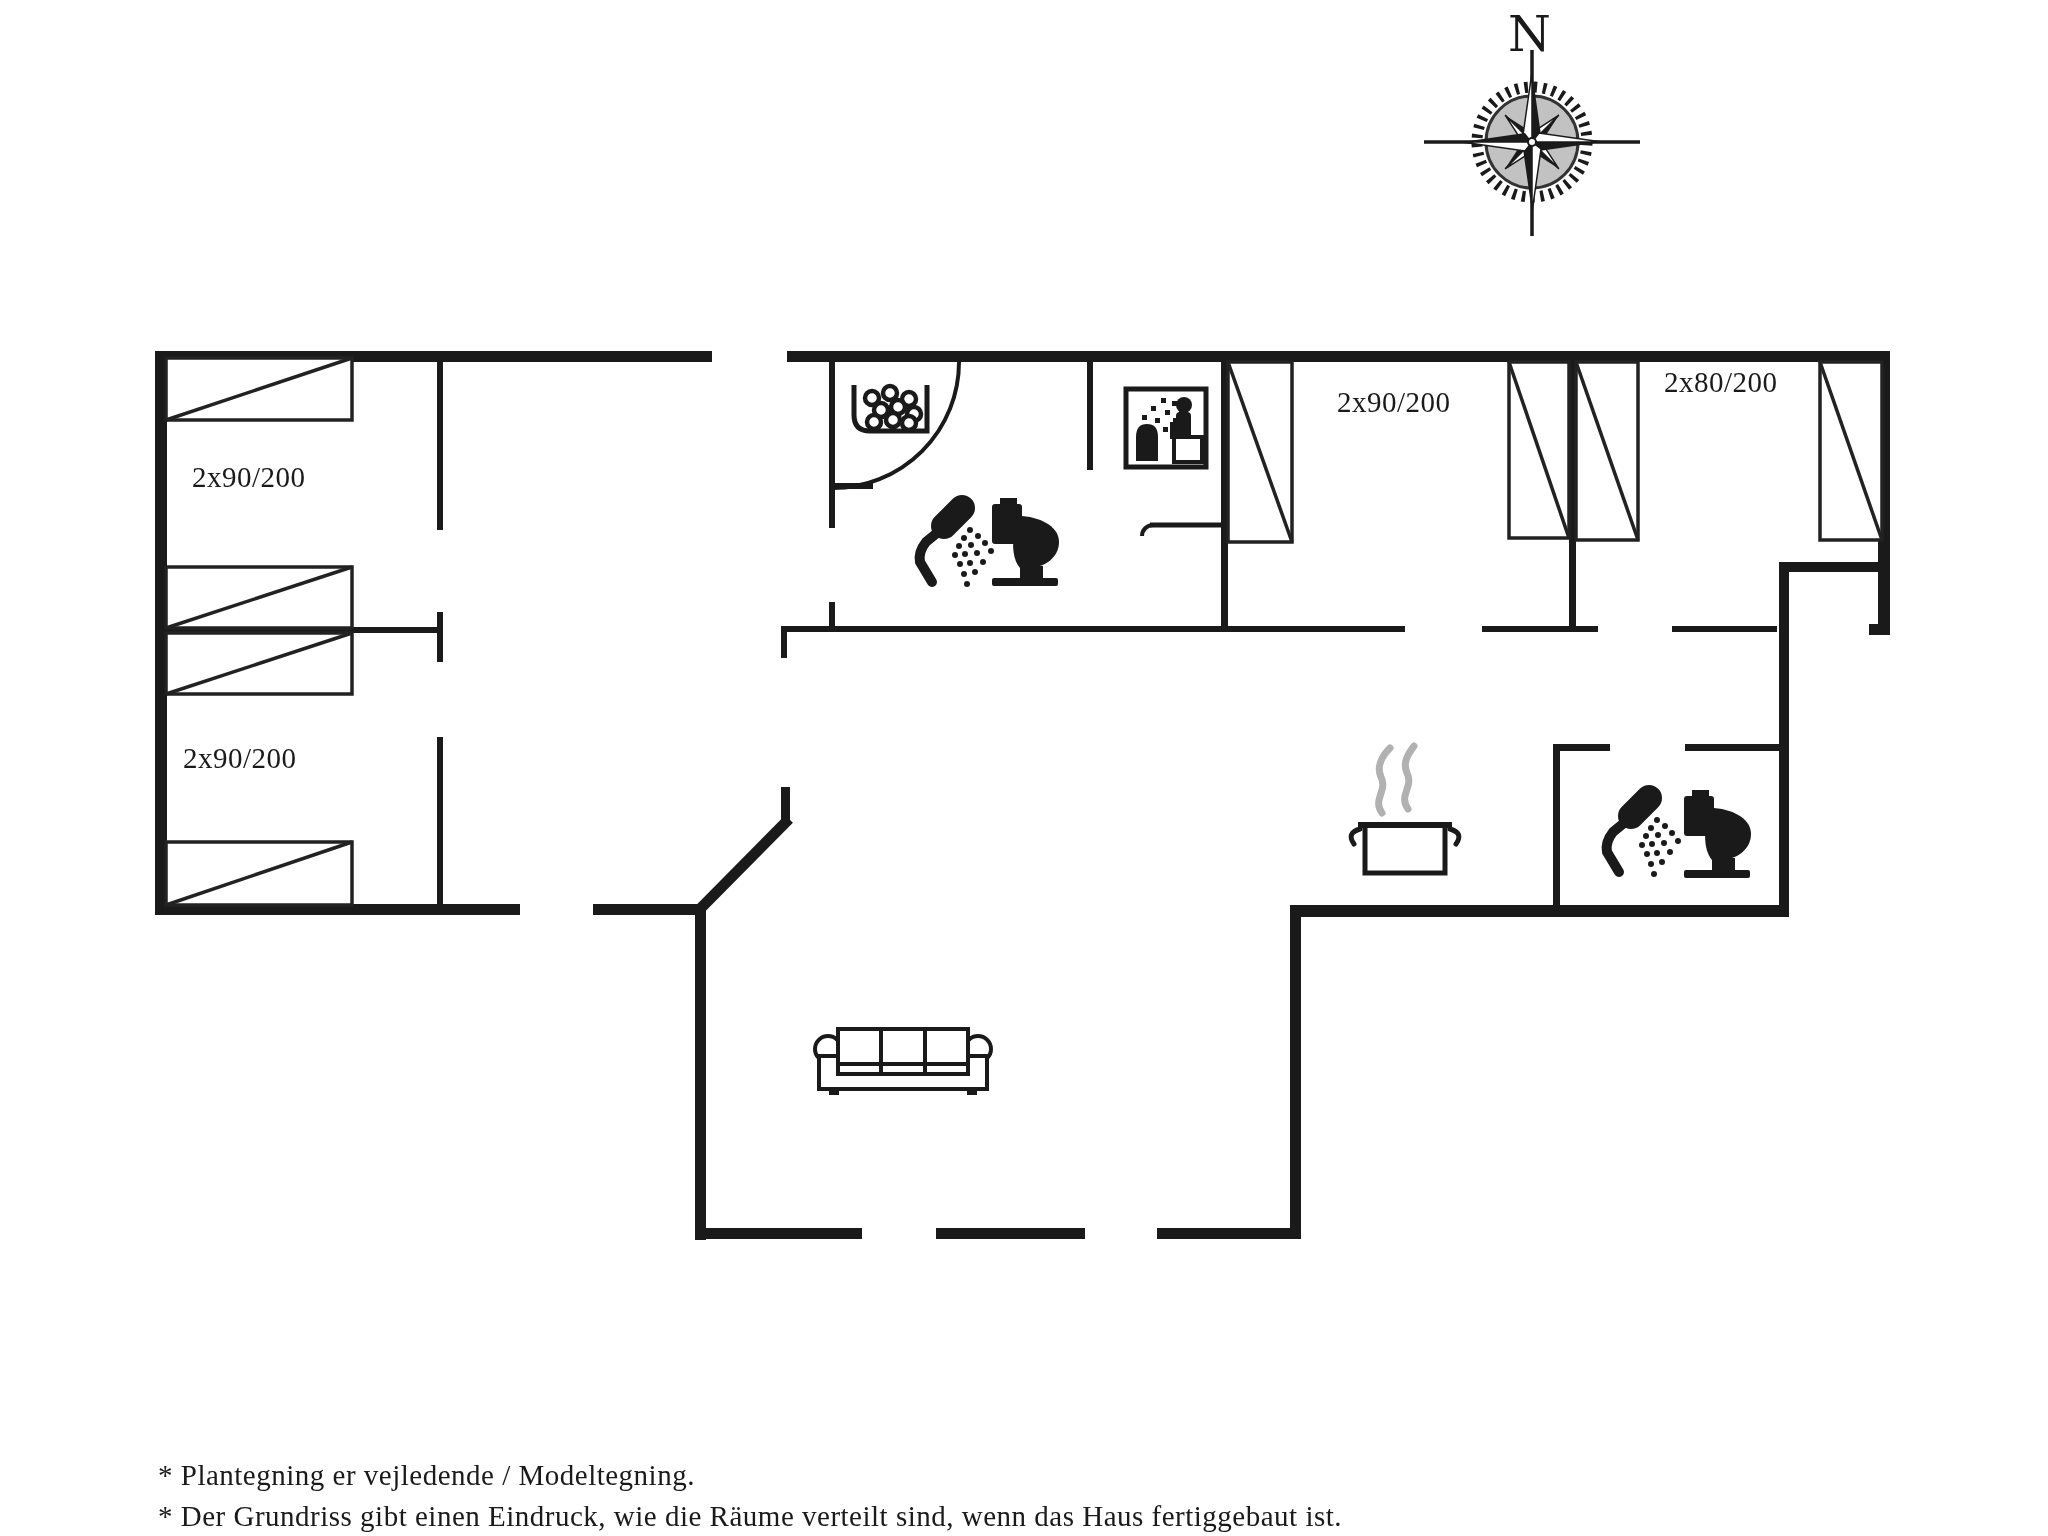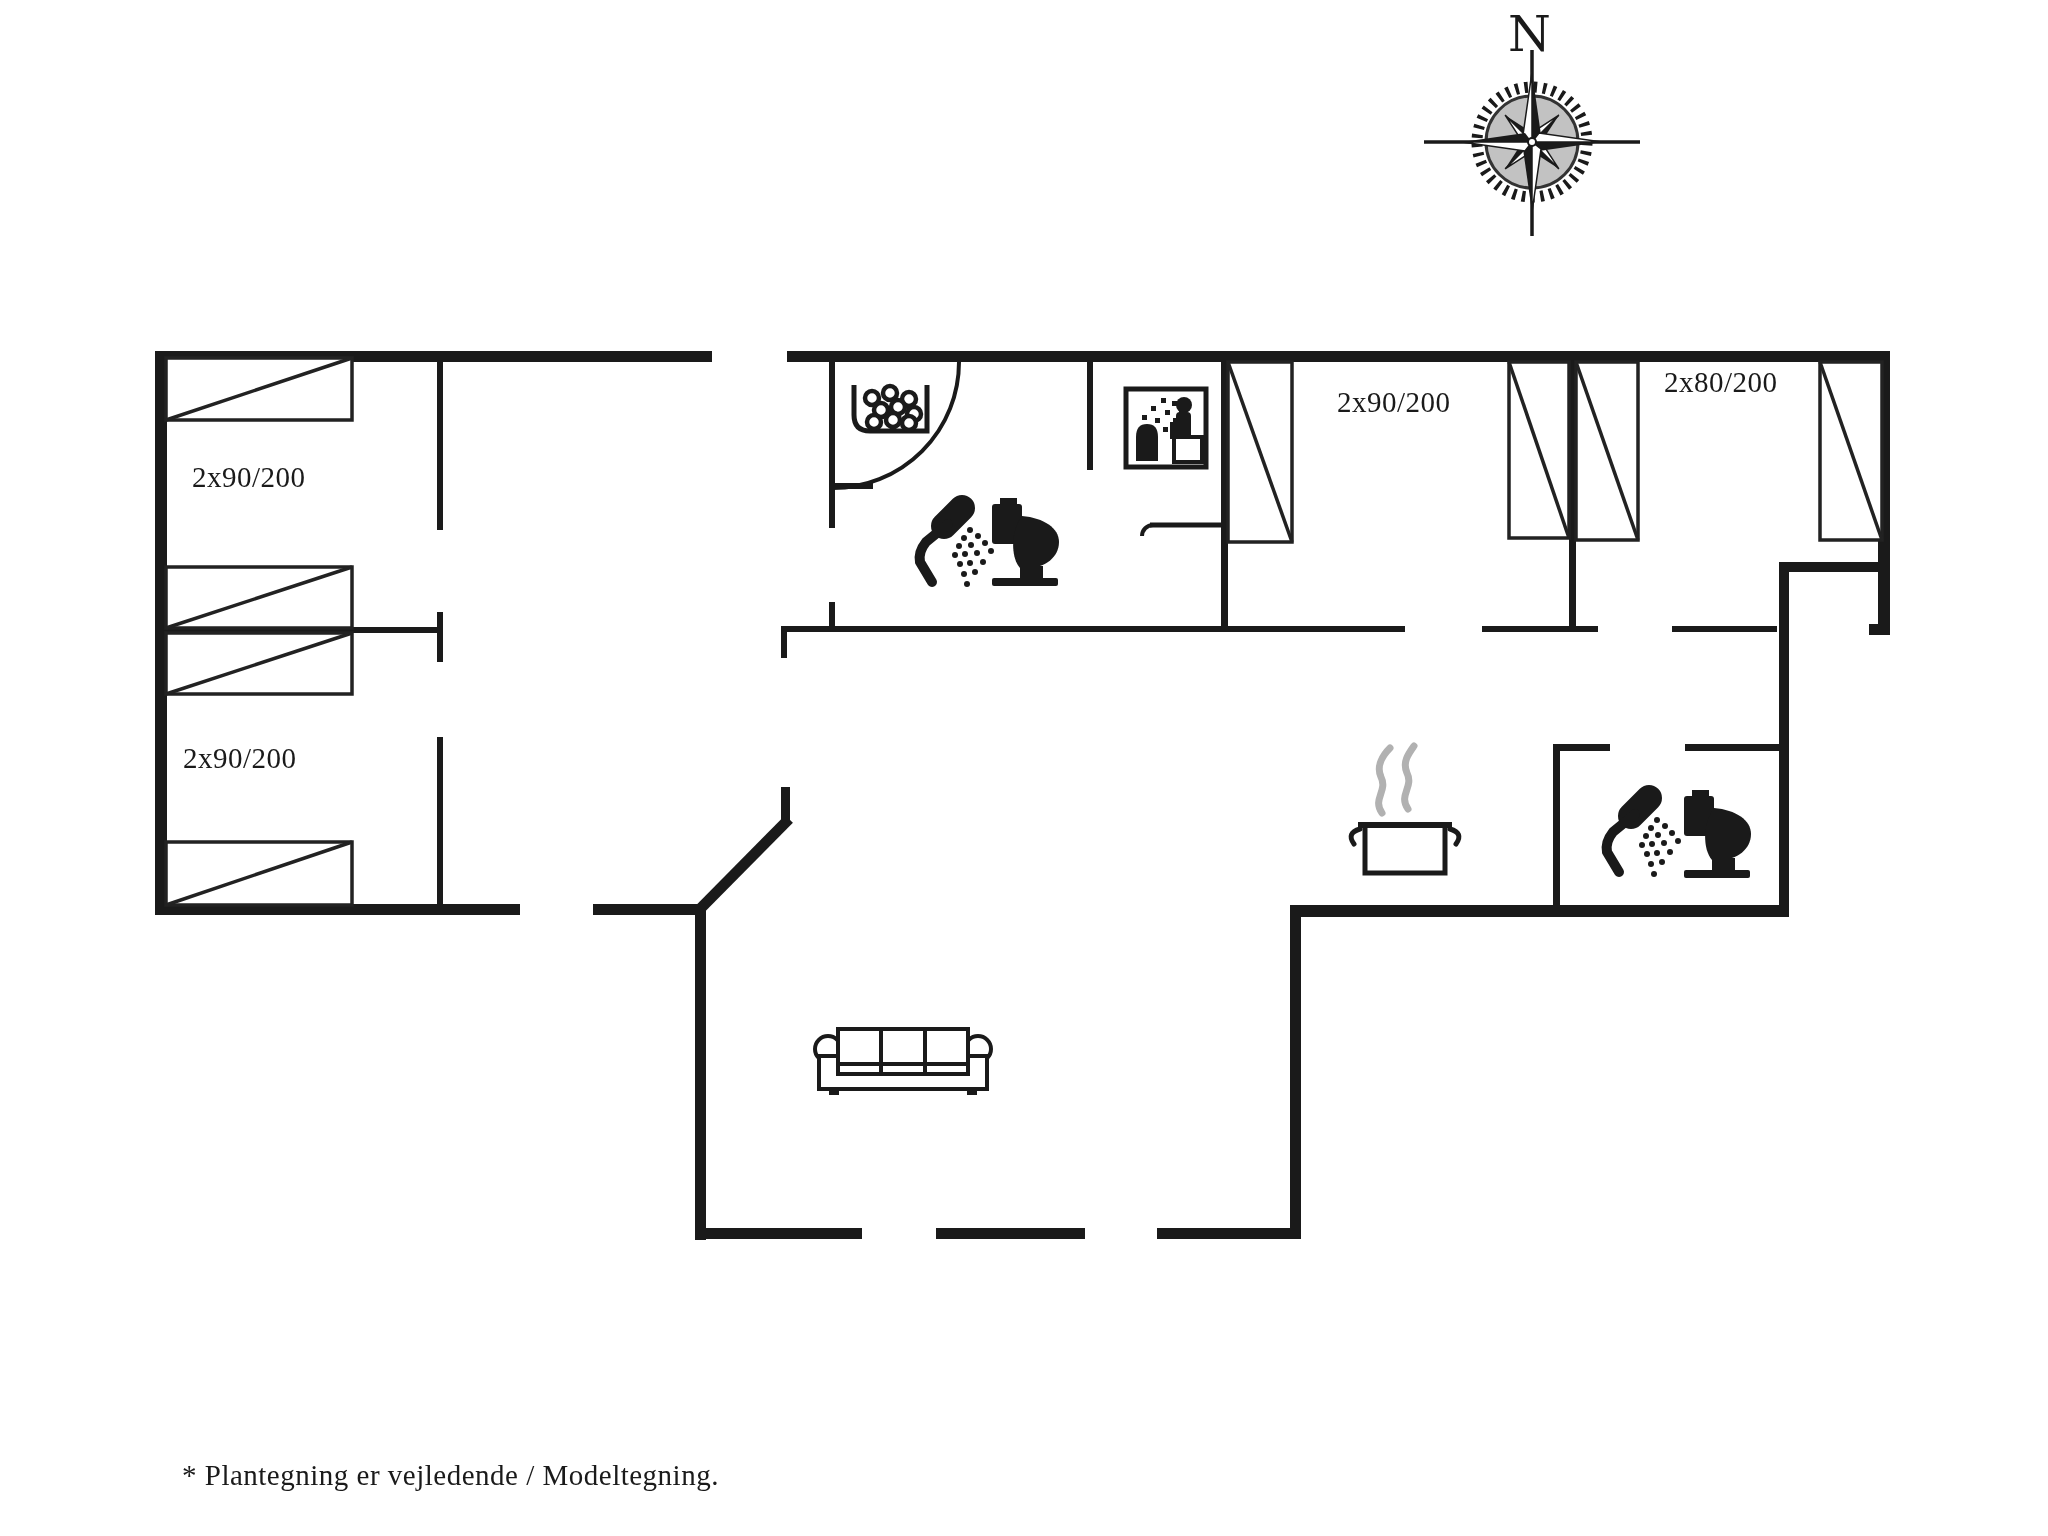--- a/index.html
+++ b/index.html
@@ -13,21 +13,21 @@
   #plan-svg{position:absolute;left:0;top:0;}
   .label{
     position:absolute;
     color:#1a1a1a;
     font-family:Liberation Serif, serif;
     white-space:nowrap;
     letter-spacing:0.5px;
   }
   .bed-size{font-size:29px;}
   .room-name{font-size:33px;line-height:50px;}
-  .footnote{font-size:29px;margin-left:24px;}
+  .footnote{font-size:29px;}
   .compass-n{
     font-family:"DejaVu Serif","Liberation Serif",serif;
     font-size:49px;
   }
 </style>
 </head>
 <body>
 
 <div id="stage">
 
@@ -283,14 +283,15 @@
 
   <div class="label bed-size" style="left:183px;top:742px;">2x90/200</div>
 
 
   <div class="label bed-size" style="left:1337px;top:386px;">2x90/200</div>
 
   <div class="label bed-size" style="left:1664px;top:366px;">2x80/200</div>
 
   <div class="label footnote" style="left:158px;top:1459px;">* Plantegning er vejledende / Modeltegning.</div>
 
+  <div class="label footnote" style="left:158px;top:1500px;">* Der Grundriss gibt einen Eindruck, wie die Räume verteilt sind, wenn das Haus fertiggebaut ist.</div>
 
 </div>
 
 </body></html>

